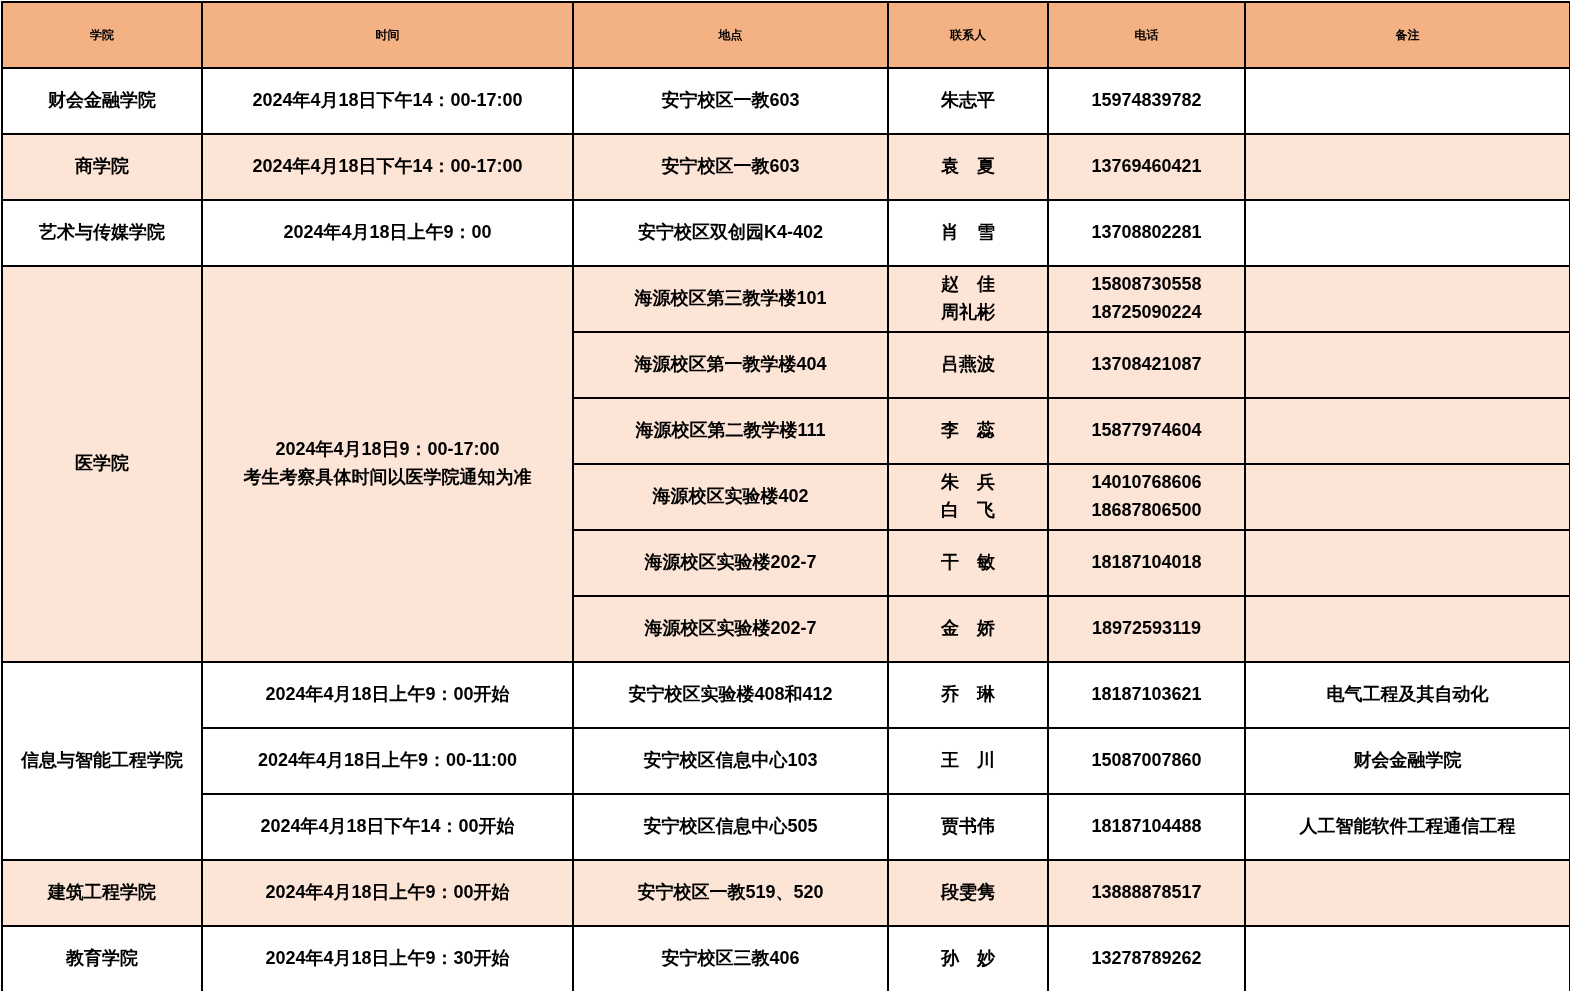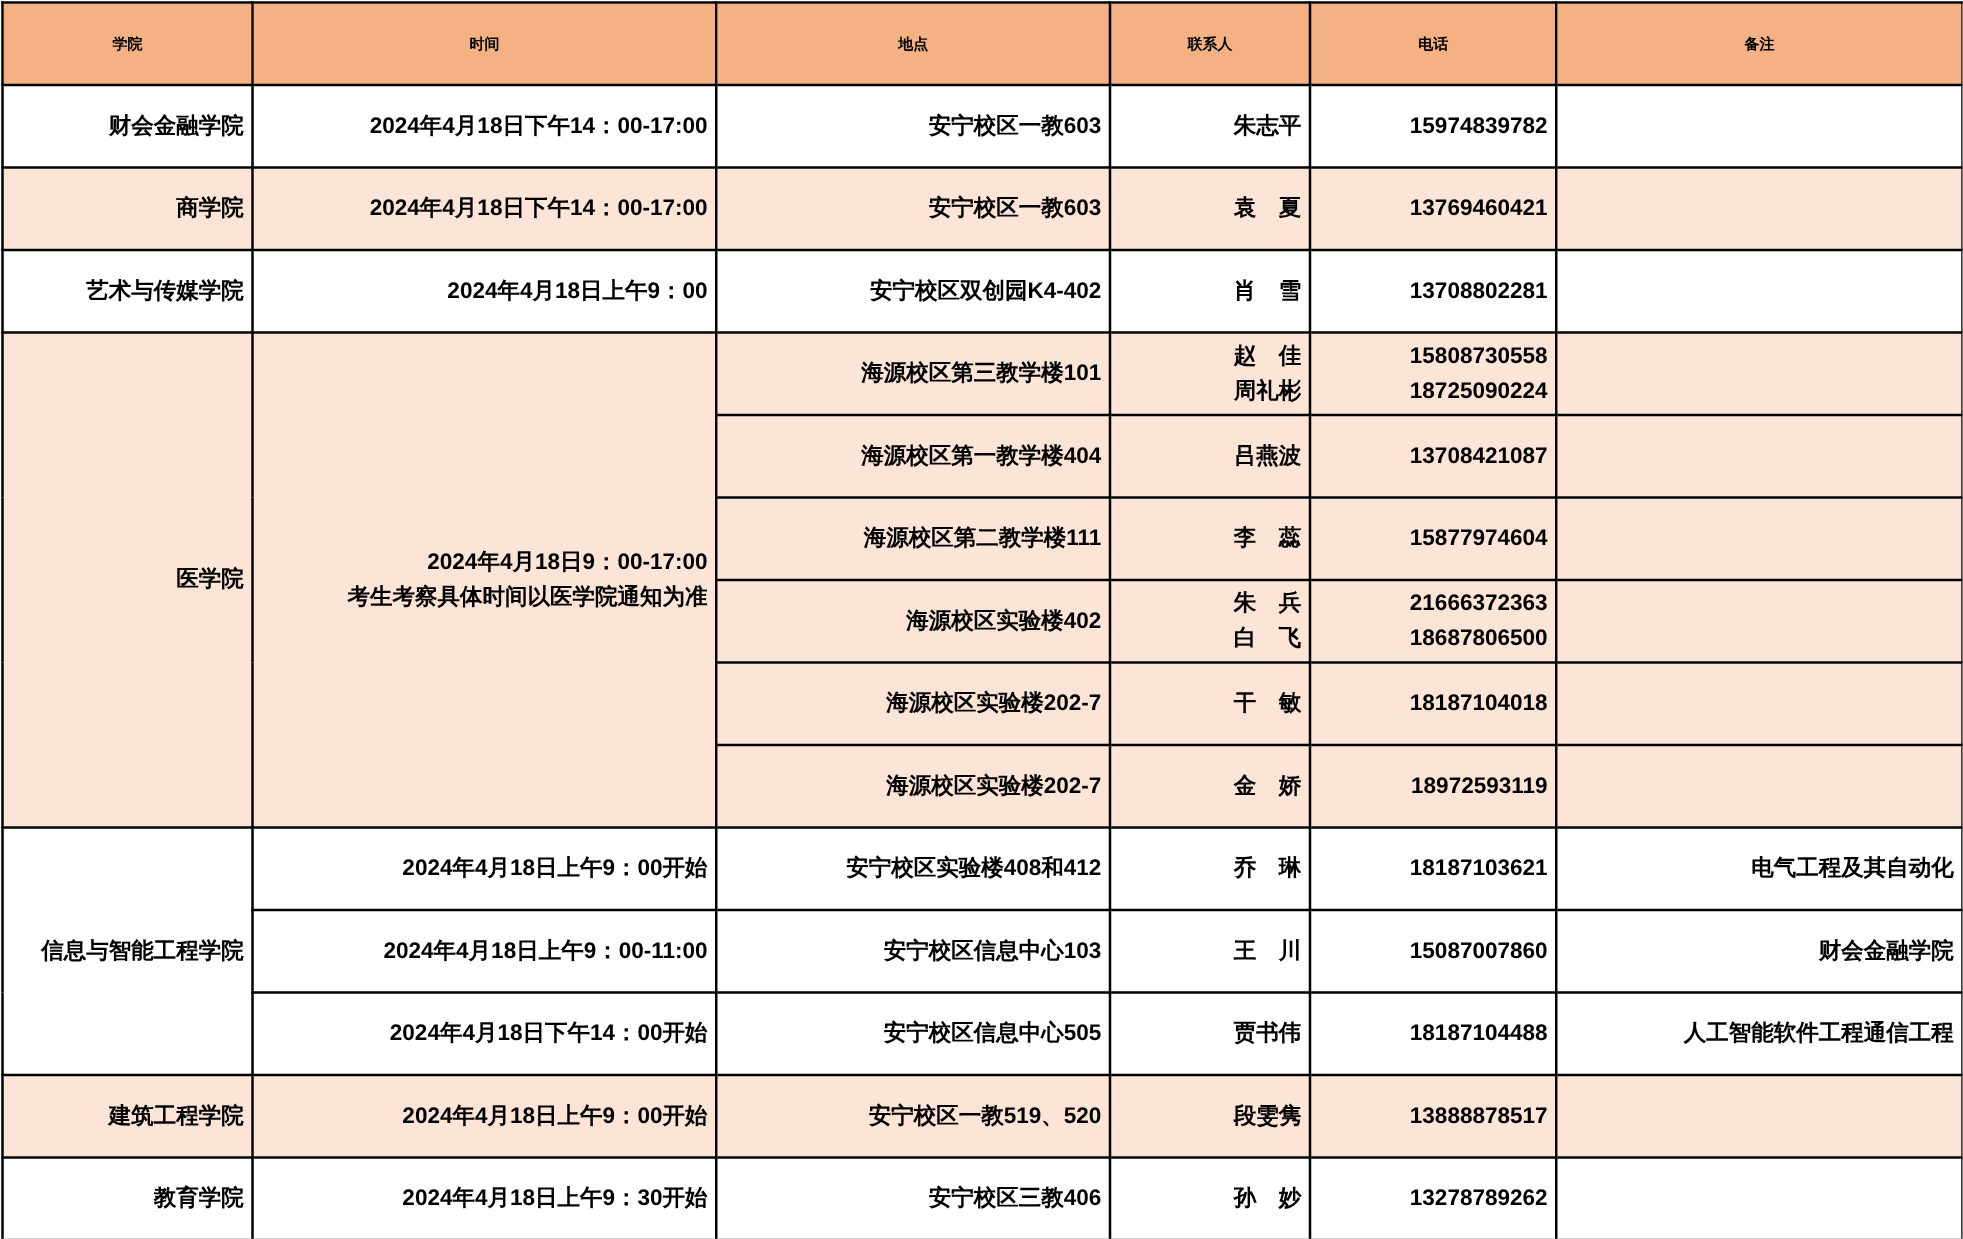--- a/index.html
+++ b/index.html
@@ -32,22 +32,22 @@
     line-height:1.55;
     white-space:pre-line;
     overflow:hidden;
   }
   table.sched th{
     background:var(--header-bg);
     font-size:12px;
     height:64px;
   }
   tr{height:66px;}
-  tr.white td{background:var(--row-bg);text-align:right;}
-  tr.peach td{background:var(--stripe-bg);text-align:right;}
+  tr.white td{background:var(--row-bg);}
+  tr.peach td{background:var(--stripe-bg);}
   td.college-cell{font-size:18px;}
   td.time-cell, td.loc-cell{letter-spacing:0;margin-left:12px;}
 </style>
 </head>
 <body>
 
 <table class="sched">
   <colgroup>
     <col style="width:200px">
     <col style="width:371px">
@@ -112,21 +112,21 @@
     <tr class="peach">
       <td class="loc-cell">海源校区第二教学楼111</td>
       <td>李　蕊</td>
       <td>15877974604</td>
       <td></td>
     </tr>
     <tr class="peach">
       <td class="loc-cell">海源校区实验楼402</td>
       <td>朱　兵
 白　飞</td>
-      <td>21666372363
+      <td>14010768606
 18687806500</td>
       <td></td>
     </tr>
     <tr class="peach">
       <td class="loc-cell">海源校区实验楼202-7</td>
       <td>干　敏</td>
       <td>18187104018</td>
       <td></td>
     </tr>
     <tr class="peach">

